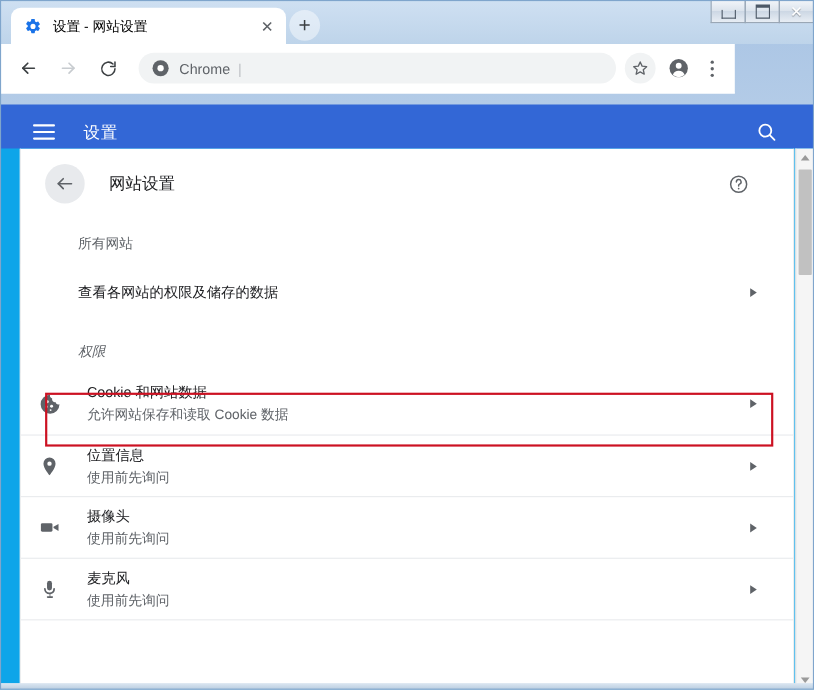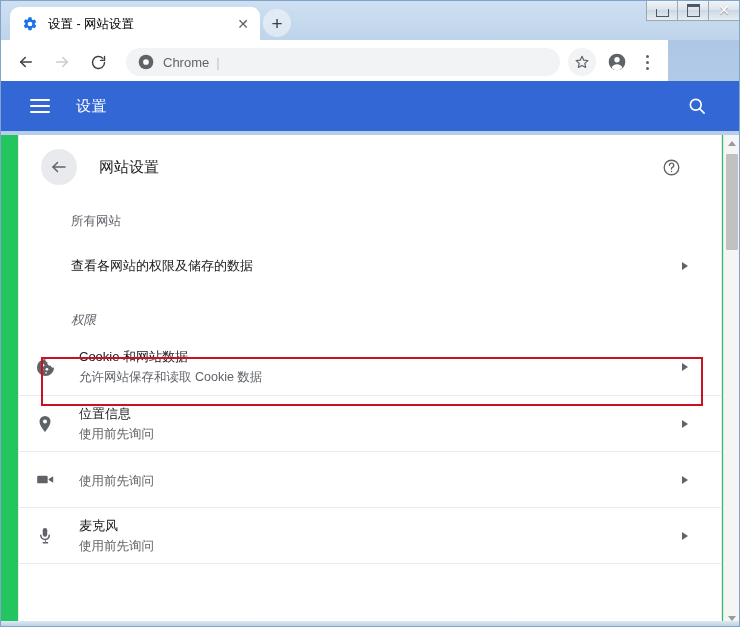--- a/index.html
+++ b/index.html
@@ -205,21 +205,21 @@
   .tb-menu i {
     display:block;
     width:3px; height:3px;
     border-radius:50%;
     background:#5f6368;
   }
 
   
   .settings-header {
     position: absolute;
-    left: 0; top: 81px;
+    left: 0; top: 95px;
     width: 740px; height: 50px;
     background: #3367d6;
     display: flex;
     align-items: center;
     padding: 0 20px;
   }
   .hamburger {
     width: 24px; height: 24px;
     flex: 0 0 24px;
     margin-left: 10px;
@@ -241,21 +241,21 @@
     display:flex; align-items:center; justify-content:center;
     color:#ffffff;
     margin-right: 10px;
   }
 
   
   .page {
     position: absolute;
     left: 0; top: 135px;
     width: 740px; height: 492px;
-    background: #22c55e;
+    background: #0ea5e9;
     overflow: hidden;
   }
   .page-inner {
     position: absolute;
     left: 18px; top: 0;
     width: 704px;
     height: 492px;
     background: #ffffff;
     border-left: 1px solid #e8eaed;
     border-right: 1px solid #e8eaed;
@@ -547,20 +547,21 @@
       </div>
 
       <div class="row row-tall">
         <div class="row-icon">
           <svg width="21" height="21" viewBox="0 0 24 24" fill="#5f6368">
             <rect x="2.5" y="7.6" width="12" height="8.8" rx="1.4"></rect>
             <path d="M15.6 11.4l5.2-3.1v7.4l-5.2-3.1z"></path>
           </svg>
         </div>
         <div class="row-text">
+          <div class="row-title">摄像头</div>
           <div class="row-sub">使用前先询问</div>
         </div>
         <div class="chevron"></div>
       </div>
 
       <div class="row row-tall">
         <div class="row-icon">
           <svg width="20" height="20" viewBox="0 0 24 24" fill="#5f6368">
             <rect x="9.3" y="2.4" width="5.4" height="10.6" rx="2.7"></rect>
             <path d="M6 11.2a.95.95 0 0 1 1.9 0 4.1 4.1 0 0 0 8.2 0 .95.95 0 0 1 1.9 0 6 6 0 0 1-5.05 5.9v2.2h2.1a.9.9 0 0 1 0 1.8H9.95a.9.9 0 0 1 0-1.8h2.1v-2.2A6 6 0 0 1 6 11.2z"></path>

